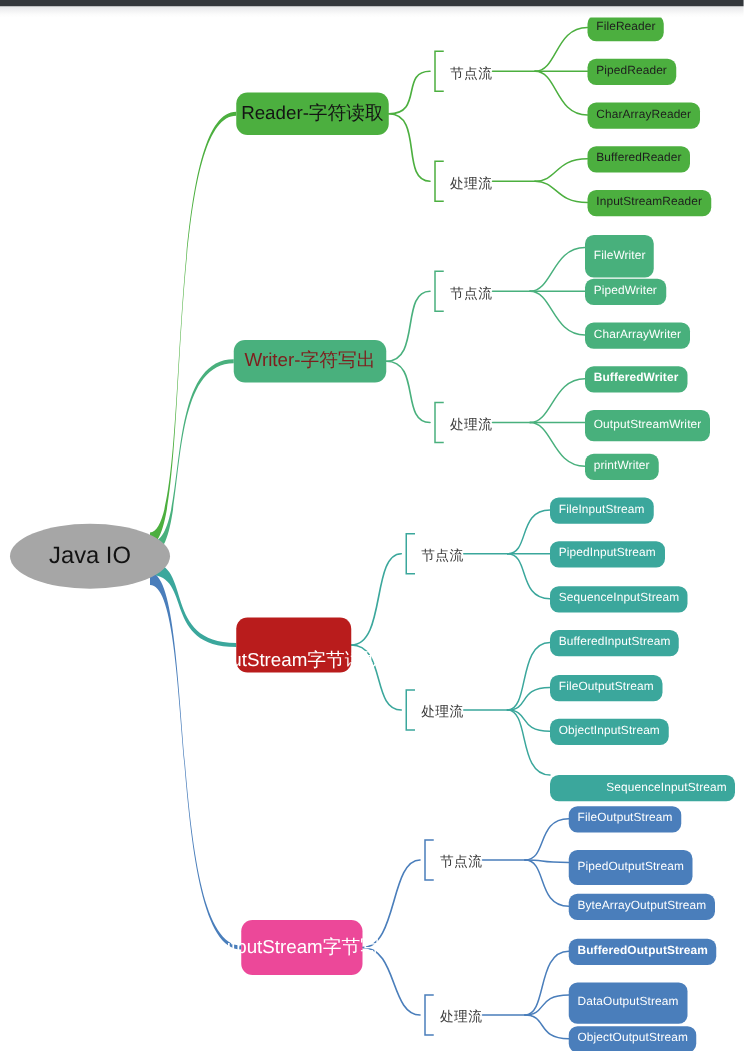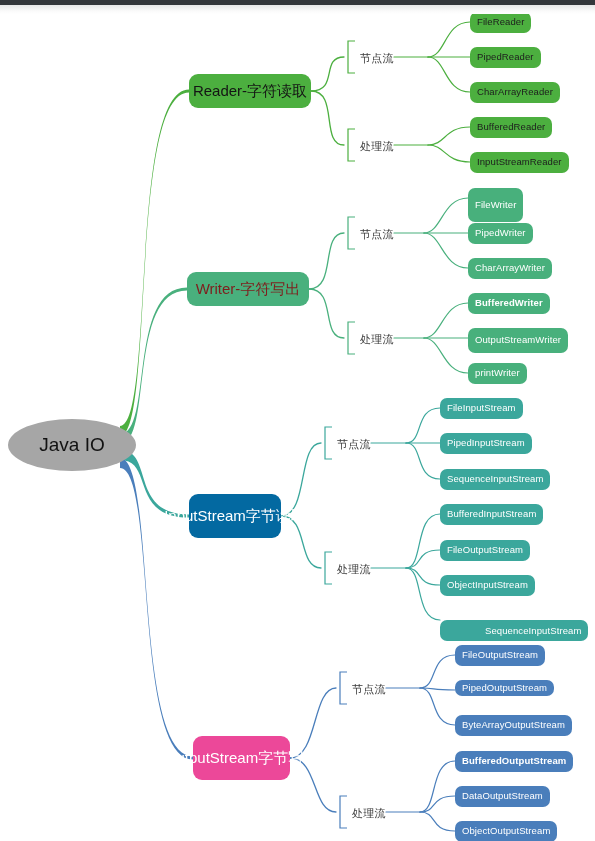--- a/index.html
+++ b/index.html
@@ -48,21 +48,21 @@
 
   .branch{
     font-size:15px;
     height:34px;
     padding:0 10px;
     border-radius:9px;
     font-weight:400;
   }
   .branch.b-green-dark{background:#4caf3f;color:#141414;}
   .branch.b-green-sea{background:#49b07d;color:#7f1d1d;}
-  .branch.b-teal{background:#0369a1;color:#ffffff;}
+  .branch.b-teal{background:#b91c1c;color:#ffffff;align-items:flex-end;}
   .branch.b-blue{background:#ec4899;color:#ffffff;}
 
   #root{
     position:absolute;
     left:8px;top:419px;
     width:128px;height:52px;
     border-radius:50%;
     background:#a6a6a6;
     display:flex;align-items:center;justify-content:center;
     font-size:19px;color:#121212;
@@ -221,30 +221,30 @@
         <span>SequenceInputStream</span>
       </div>
       <div class="node branch b-blue" style="left: 193px; top: 736px; width: 97px; height: 44px;">
         <span>OutputStream</span>
         <span>字节写出</span>
       </div>
       <div class="sublabel" style="left: 352px; top: 682px;">节点流</div>
       <div class="node leaf blue" style="left: 455px; top: 644.5px; height: 21px;">
         <span>FileOutputStream</span>
       </div>
-      <div class="node leaf blue" style="left: 455px; top: 679.5px; height: 16px;">
+      <div class="node leaf blue" style="left: 455px; top: 679.5px; height: 28px;">
         <span>PipedOutputStream</span>
       </div>
       <div class="node leaf blue" style="left: 455px; top: 714.5px; height: 21px;">
         <span>ByteArrayOutputStream</span>
       </div>
       <div class="sublabel" style="left: 352px; top: 806px;">处理流</div>
       <div class="node leaf blue" style="left: 455px; top: 750.5px; height: 21px; font-weight: bold;">
         <span>BufferedOutputStream</span>
       </div>
-      <div class="node leaf blue" style="left: 455px; top: 785.5px; height: 21px;">
+      <div class="node leaf blue" style="left: 455px; top: 785.5px; height: 33px;">
         <span>DataOutputStream</span>
       </div>
       <div class="node leaf blue" style="left: 455px; top: 820.5px; height: 21px;">
         <span>ObjectOutputStream</span>
       </div>
     </div>
 </div>
 
 </body></html>

